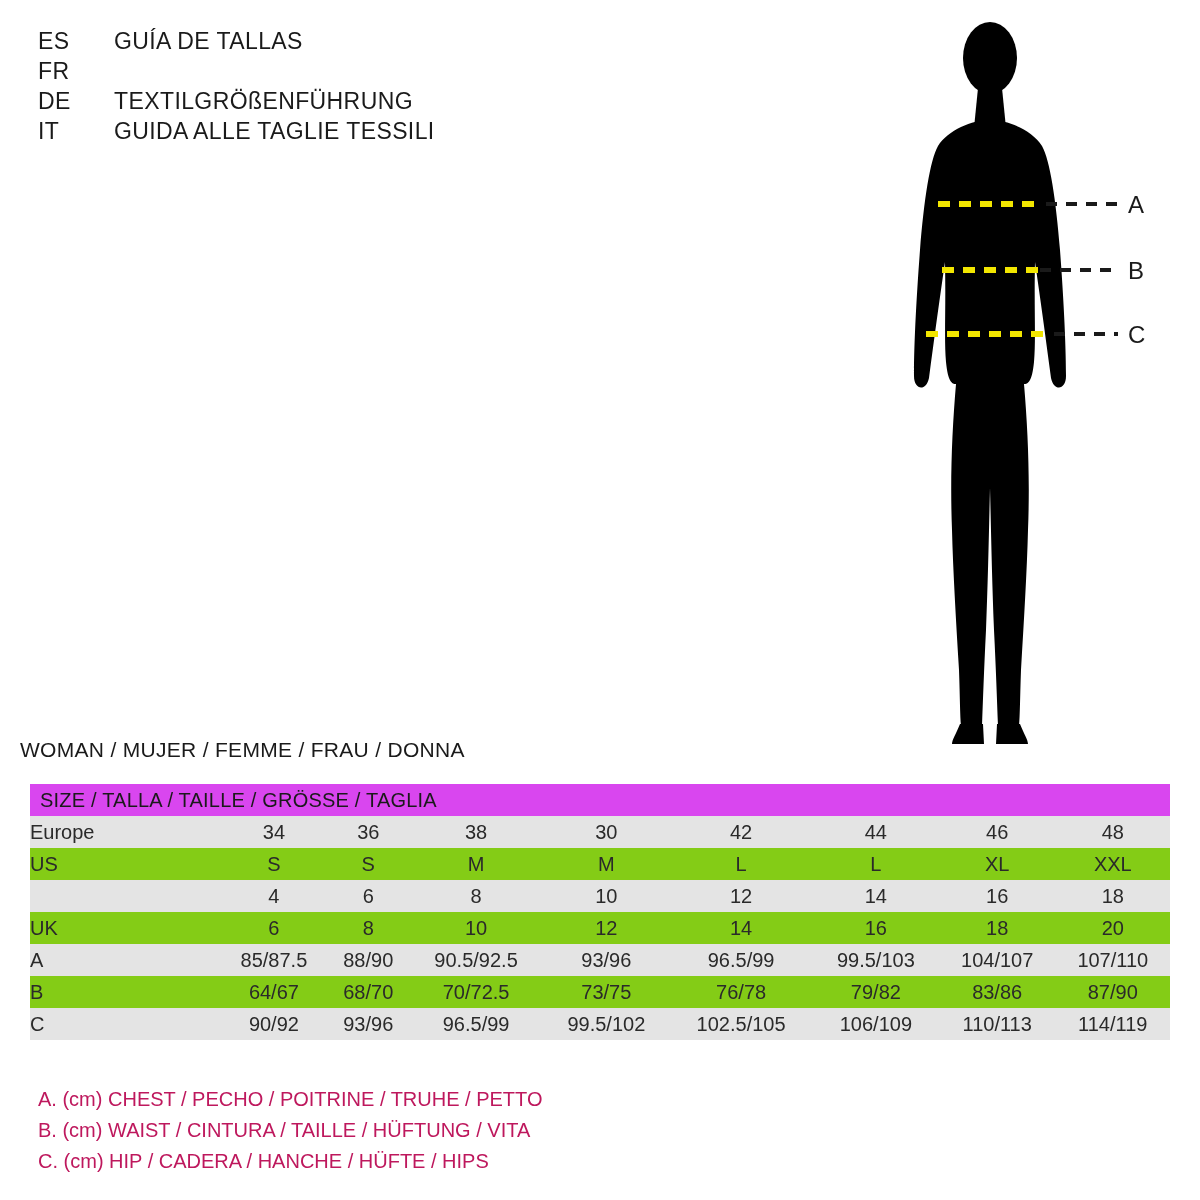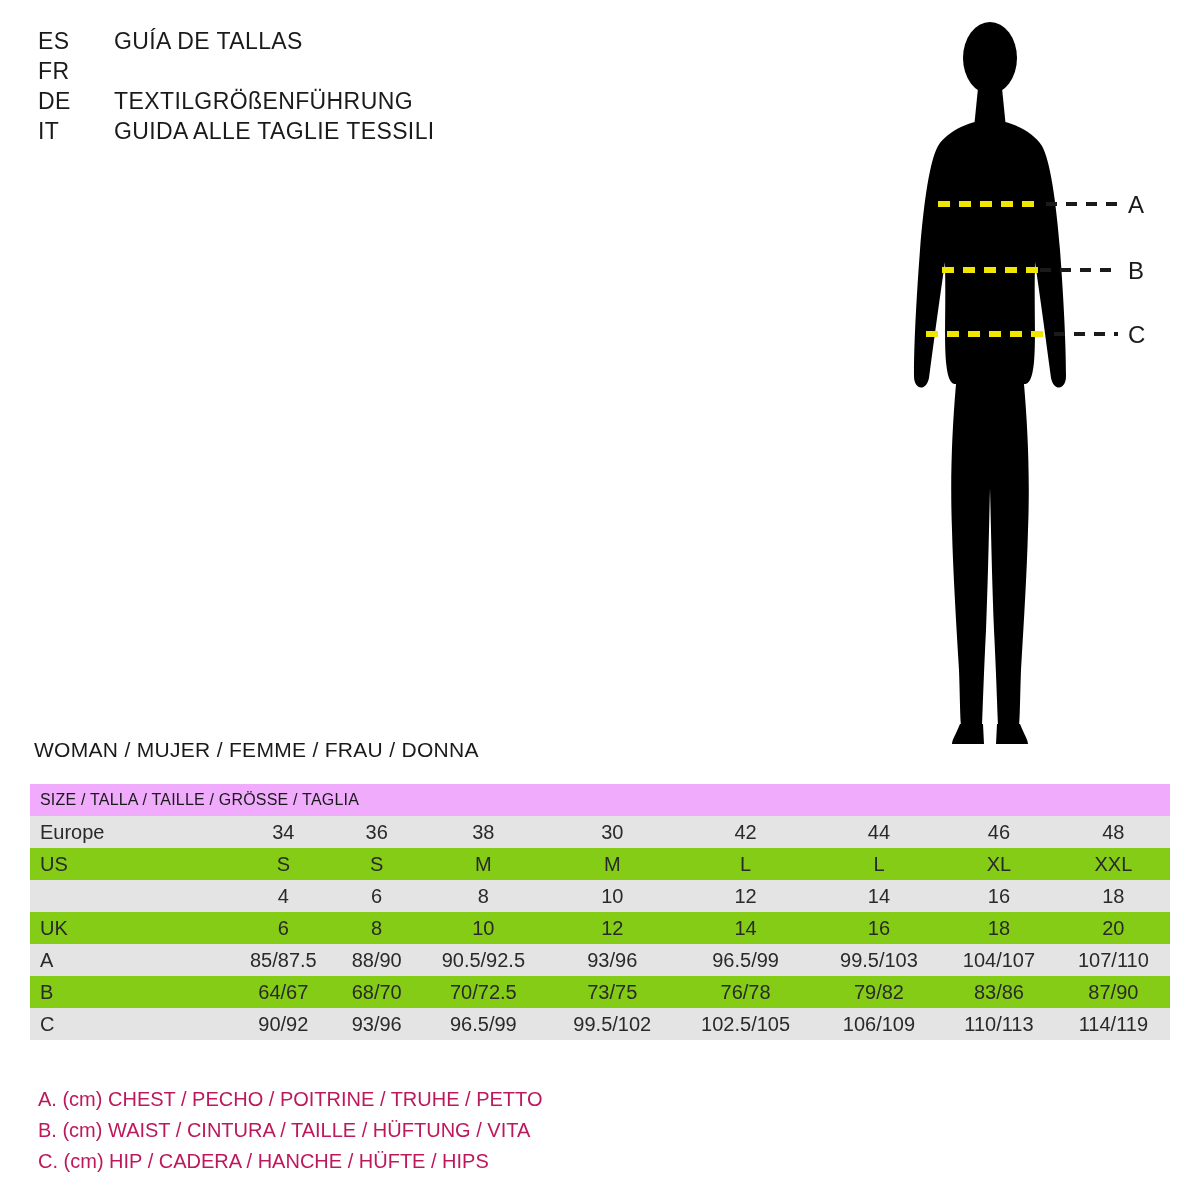--- a/index.html
+++ b/index.html
@@ -55,21 +55,21 @@
   .marker-label {
     position: absolute;
     font-size: 24px;
     color: #1a1a1a;
     line-height: 1;
   }
 
   
   .table-caption {
     position: absolute;
-    left: 34px;
+    left: 20px;
     top: 738px;
     font-size: 21px;
     letter-spacing: 0.3px;
   }
   .size-table {
     position: absolute;
     left: 30px;
     top: 784px;
     width: 1140px;
     border-collapse: collapse;
@@ -79,34 +79,33 @@
   .size-table td {
     padding: 0;
     height: 32px;
     font-weight: normal;
     text-align: center;
     color: #2a2a2a;
   }
   .size-table th.header-cell {
     text-align: left;
     padding-left: 10px;
-    background: #f0abfc;
-    color: #1a1a1a;
-    font-size: 16px;
+    background: #d946ef;
+    color: #1a1a1a;
+    font-size: 20px;
     letter-spacing: 0.2px;
   }
   .size-table tr.band-dark td {
     background: #e4e4e4;
   }
   .size-table tr.band-light td {
     background: #84cc16;
   }
   .size-table td.row-label {
     text-align: left;
-    padding-left: 10px;
     width: 190px;
   }
 
   
   .footnotes {
     position: absolute;
     left: 38px;
     top: 1084px;
     font-size: 20px;
     line-height: 31px;

